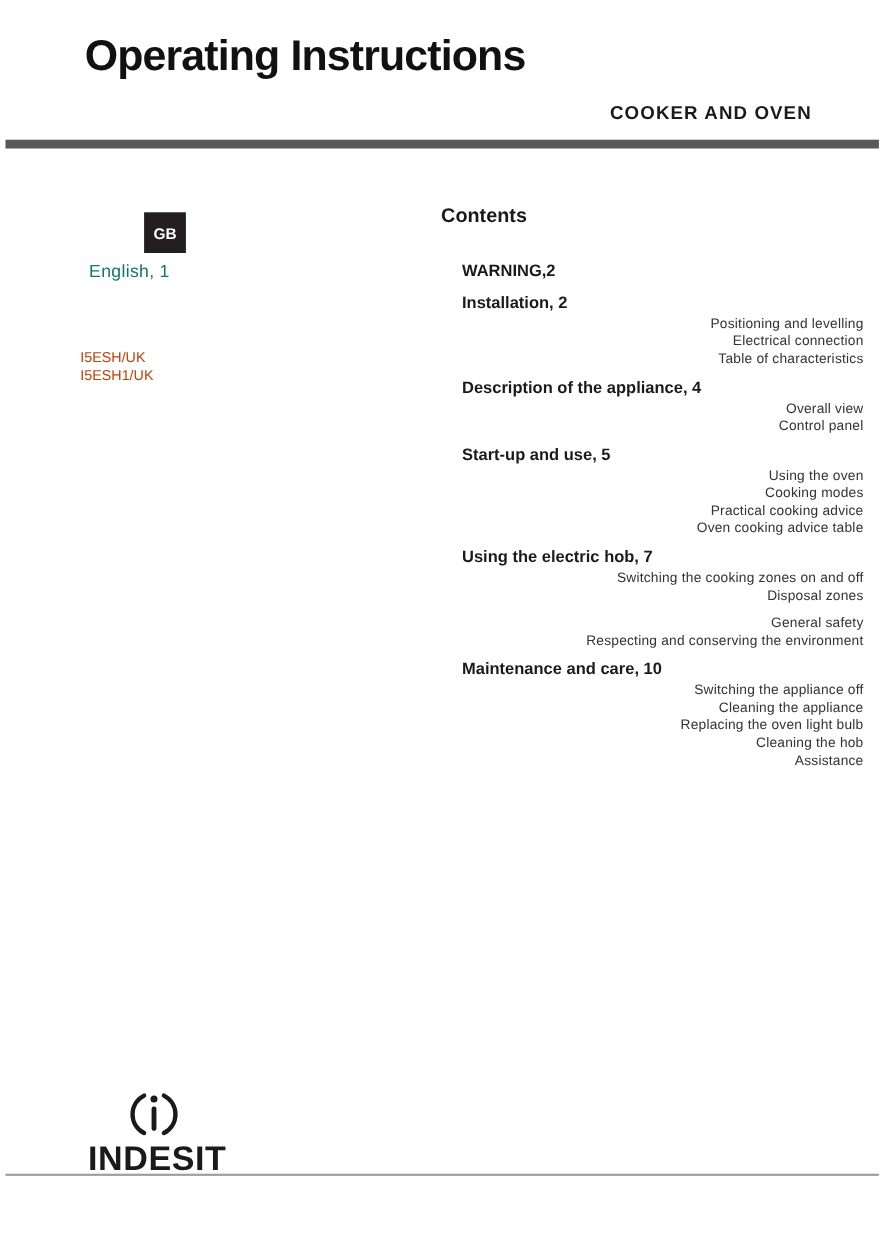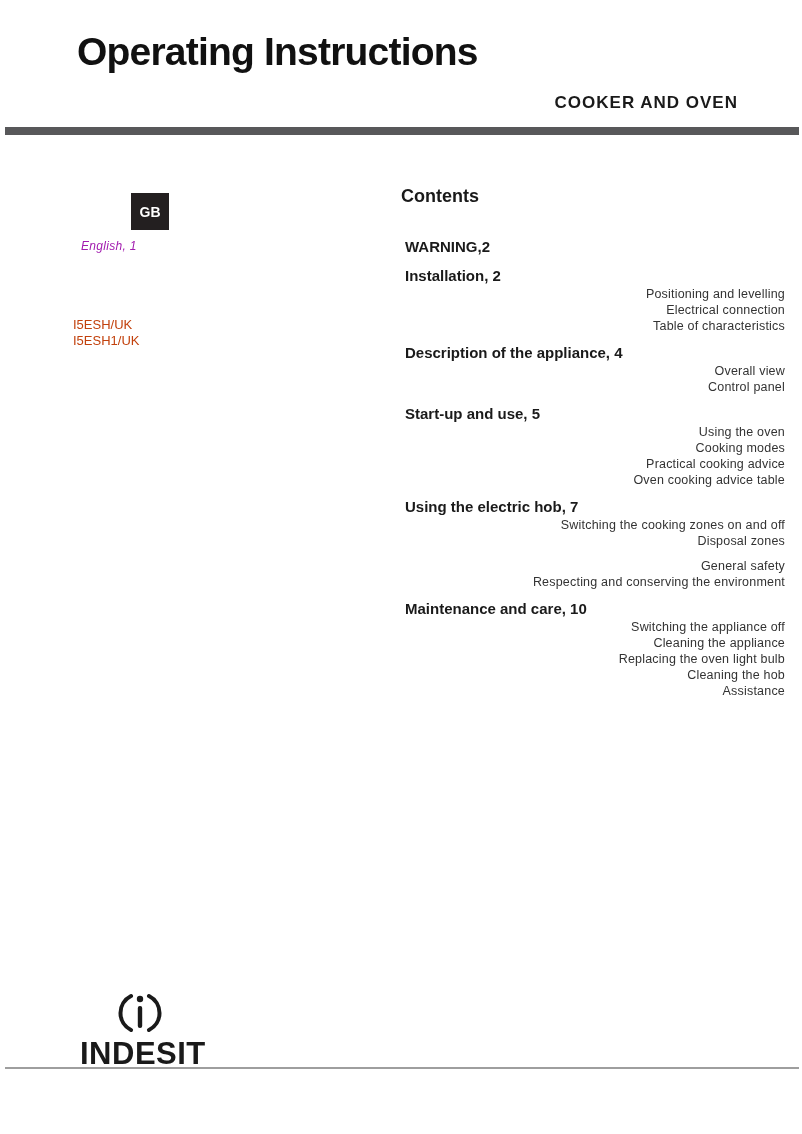--- a/index.html
+++ b/index.html
@@ -1,25 +1,25 @@
 <!DOCTYPE html>
 <html><head>
 <meta charset="utf-8">
 <style>
   html, body { margin: 0; padding: 0; background: #ffffff; }
   body { width: 802px; height: 1134px; position: relative; overflow: hidden; font-family: "Liberation Sans", sans-serif; color: #1a1a1a; }
   .title { position: absolute; left: 77px; top: 30px; font-size: 39px; font-weight: bold; letter-spacing: -0.8px; color: #111; margin: 0; }
   .subtitle { position: absolute; right: 64px; top: 93px; font-size: 17px; font-weight: bold; letter-spacing: 1px; color: #1a1a1a; }
   .top-bar { position: absolute; left: 5px; top: 127px; width: 794px; height: 8px; background: #58585a; }
   .lang-badge { position: absolute; left: 83px; top: 193px; width: 38px; height: 37px; background: #231f20; color: #fff; font-weight: bold; font-size: 14px; display: flex; align-items: center; justify-content: center; margin-left: 48px; }
-  .lang-label { position: absolute; left: 81px; top: 239px; font-size: 12px; color: #a21caf; letter-spacing: 0.3px; font-style: italic; }
+  .lang-label { position: absolute; left: 81px; top: 239px; font-size: 16px; color: #0f766e; letter-spacing: 0.3px; }
   .models { position: absolute; left: 73px; top: 317px; font-size: 13px; line-height: 16px; color: #c2410c; }
   .contents-title { position: absolute; left: 401px; top: 186px; font-size: 18px; font-weight: bold; color: #1a1a1a; margin: 0; }
   .toc { position: absolute; left: 405px; top: 237px; width: 380px; }
-  .toc-section { margin-bottom: 9px; }
+  .toc-section { margin-bottom: 9px; margin-left: 15px; }
   .toc-heading { font-size: 15px; font-weight: bold; color: #1a1a1a; line-height: 20px; }
   .toc-item { font-size: 12.5px; color: #333; line-height: 16px; letter-spacing: 0.2px; text-align: right; }
   .logo { position: absolute; left: 74px; top: 990px; display: flex; align-items: center; flex-direction: column; }
   .logo-mark { width: 46px; height: 46px; }
   .logo-text { font-size: 31px; font-weight: bold; color: #1a1a1a; margin-left: 6px; letter-spacing: 0.5px; }
   .bottom-rule { position: absolute; left: 5px; top: 1067px; width: 794px; height: 2px; background: #9e9e9e; }
 </style>
 </head>
 <body>
 

